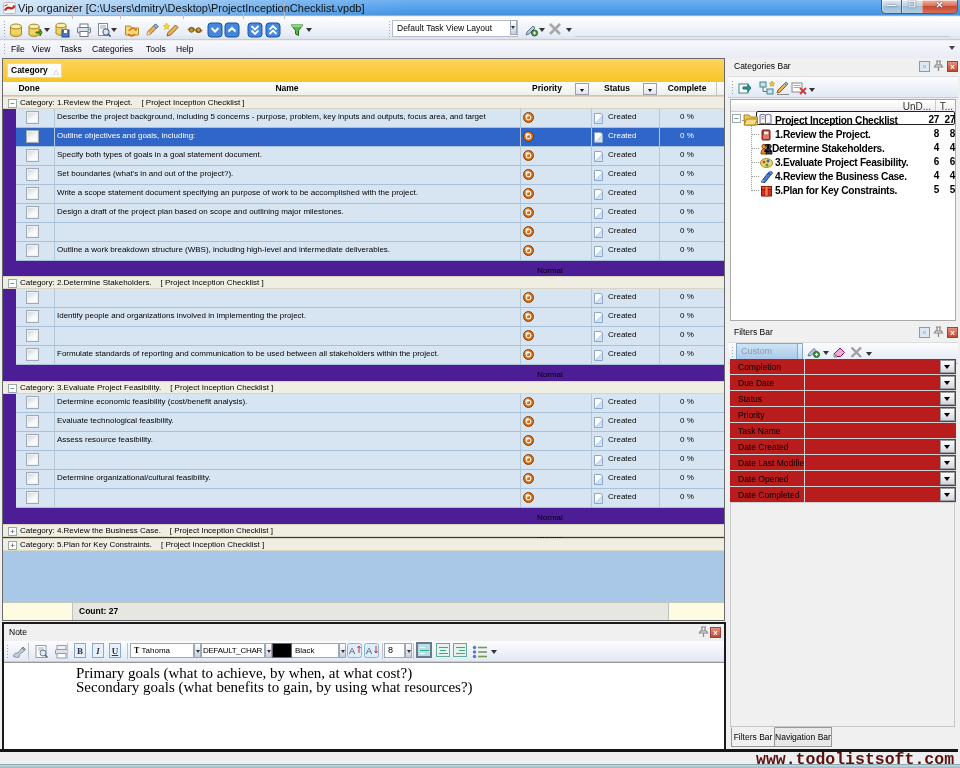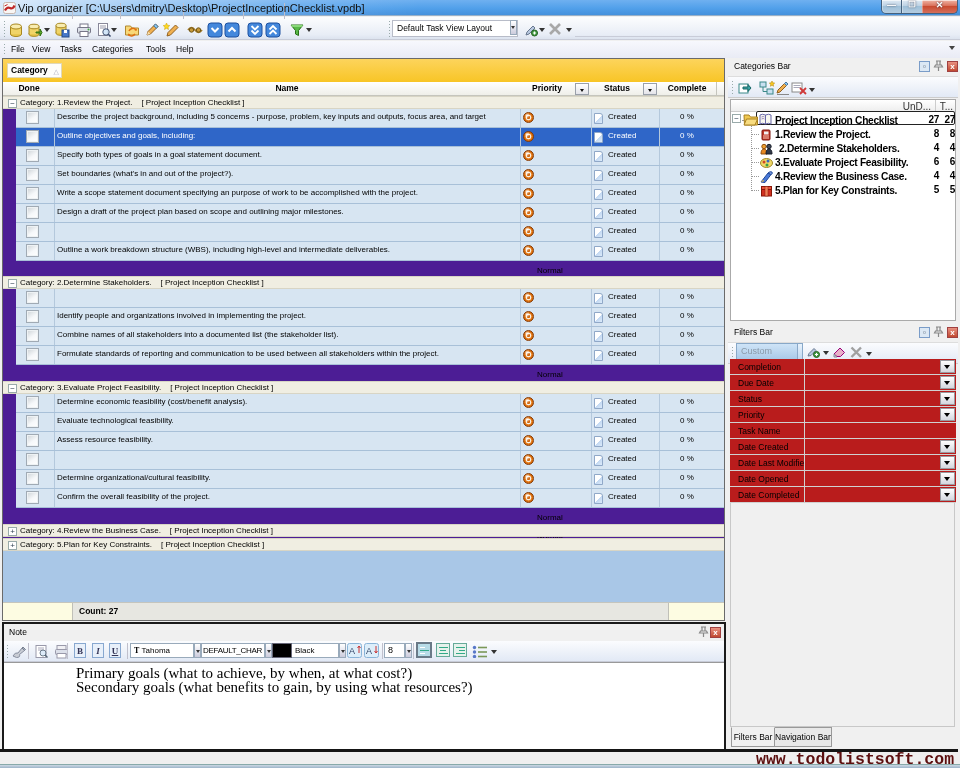--- a/index.html
+++ b/index.html
@@ -365,21 +365,20 @@
         <div class="doc"></div>
         <div class="stx">Created</div>
         <div class="cpl">0 %</div>
       </div>
 <div class="trow" style="top:268px">
         <div class="tv" style="left:38px"></div>
         <div class="tv" style="left:504px"></div>
         <div class="tv" style="left:575px"></div>
         <div class="tv" style="left:643px"></div>
         <div class="cb"></div>
-        <div class="nm">Combine names of all stakeholders into a documented list (the stakeholder list).</div>
         <div class="pri"></div>
         <div class="ptx">Normal</div>
         <div class="doc"></div>
         <div class="stx">Created</div>
         <div class="cpl">0 %</div>
       </div>
 <div class="trow" style="top:287px">
         <div class="tv" style="left:38px"></div>
         <div class="tv" style="left:504px"></div>
         <div class="tv" style="left:575px"></div>
@@ -459,21 +458,20 @@
         <div class="doc"></div>
         <div class="stx">Created</div>
         <div class="cpl">0 %</div>
       </div>
 <div class="trow" style="top:430px">
         <div class="tv" style="left:38px"></div>
         <div class="tv" style="left:504px"></div>
         <div class="tv" style="left:575px"></div>
         <div class="tv" style="left:643px"></div>
         <div class="cb"></div>
-        <div class="nm">Confirm the overall feasibility of the project.</div>
         <div class="pri"></div>
         <div class="ptx">Normal</div>
         <div class="doc"></div>
         <div class="stx">Created</div>
         <div class="cpl">0 %</div>
       </div>
 <div class="grouphdr" style="top:465px">
         <div class="exp">+</div>
         <div class="gtxt">Category: 4.Review the Business Case.&nbsp;&nbsp;&nbsp;&nbsp;[ Project Inception Checklist ]</div>
       </div>
@@ -663,21 +661,21 @@
         <span style="position:absolute;left:44px;top:1px">Project Inception Checklist</span>
         <div class="tnum" style="right:16px;width:30px">27</div>
         <div class="tnum" style="right:0px;width:24px">27</div>
       </div>
 <div class="trow2" style="top:28px">
         <span style="position:absolute;left:44px;top:1px">1.Review the Project.</span>
         <div class="tnum" style="right:16px;width:30px">8</div>
         <div class="tnum" style="right:0px;width:24px">8</div>
       </div>
 <div class="trow2" style="top:42px">
-        <span style="position:absolute;left:48px;top:1px">2.Determine Stakeholders.</span>
+        <span style="position:absolute;left:33px;top:1px">2.Determine Stakeholders.</span>
         <div class="tnum" style="right:16px;width:30px">4</div>
         <div class="tnum" style="right:0px;width:24px">4</div>
       </div>
 <div class="trow2" style="top:56px">
         <span style="position:absolute;left:44px;top:1px">3.Evaluate Project Feasibility.</span>
         <div class="tnum" style="right:16px;width:30px">6</div>
         <div class="tnum" style="right:0px;width:24px">6</div>
       </div>
 <div class="trow2" style="top:70px">
         <span style="position:absolute;left:44px;top:1px">4.Review the Business Case.</span>

